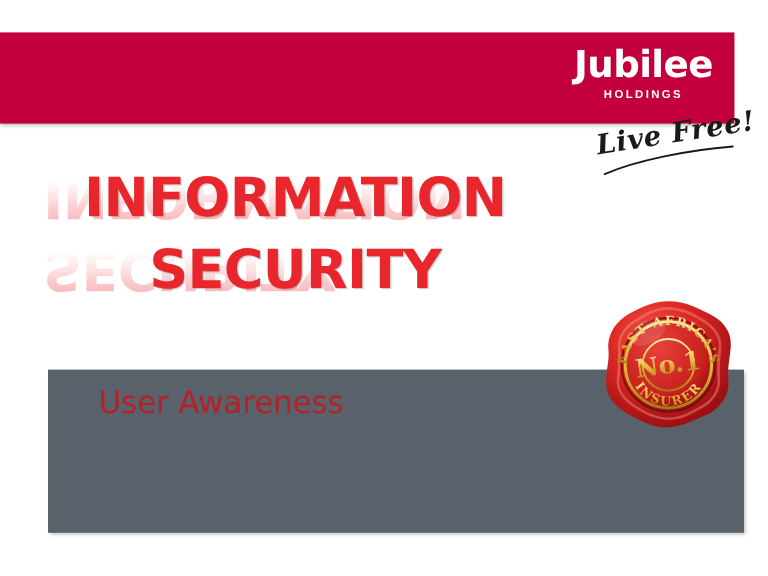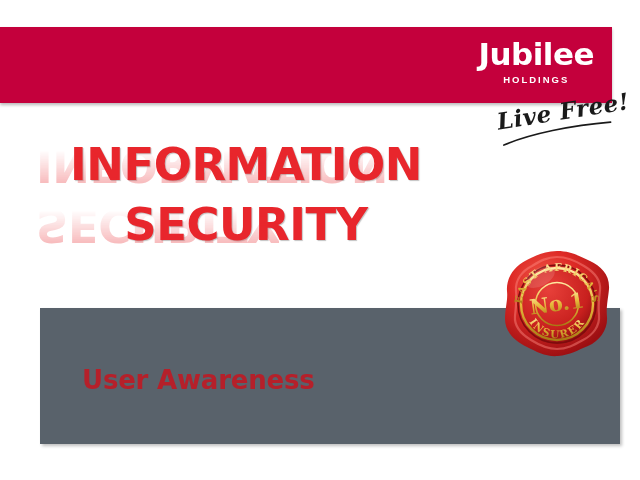--- a/index.html
+++ b/index.html
@@ -136,25 +136,24 @@
     background: #59626b;
     box-shadow: 2px 2px 3px rgba(0,0,0,0.25);
   }
   .subtitle {
     position: absolute;
     left: 82px;
     top: 318px;
     width: 330px;
     font-family: "DejaVu Sans", sans-serif;
     font-size: 26px;
-    font-weight: bold;
+    font-weight: normal;
     color: #b5202a;
     line-height: 36px;
     letter-spacing: -0.2px;
-    margin-top: 44px;
   }
   .subtitle span { display: block; }
 
   
   .seal {
     position: absolute;
     left: 502px;
     top: 249px;
     width: 110px;
     height: 110px;

